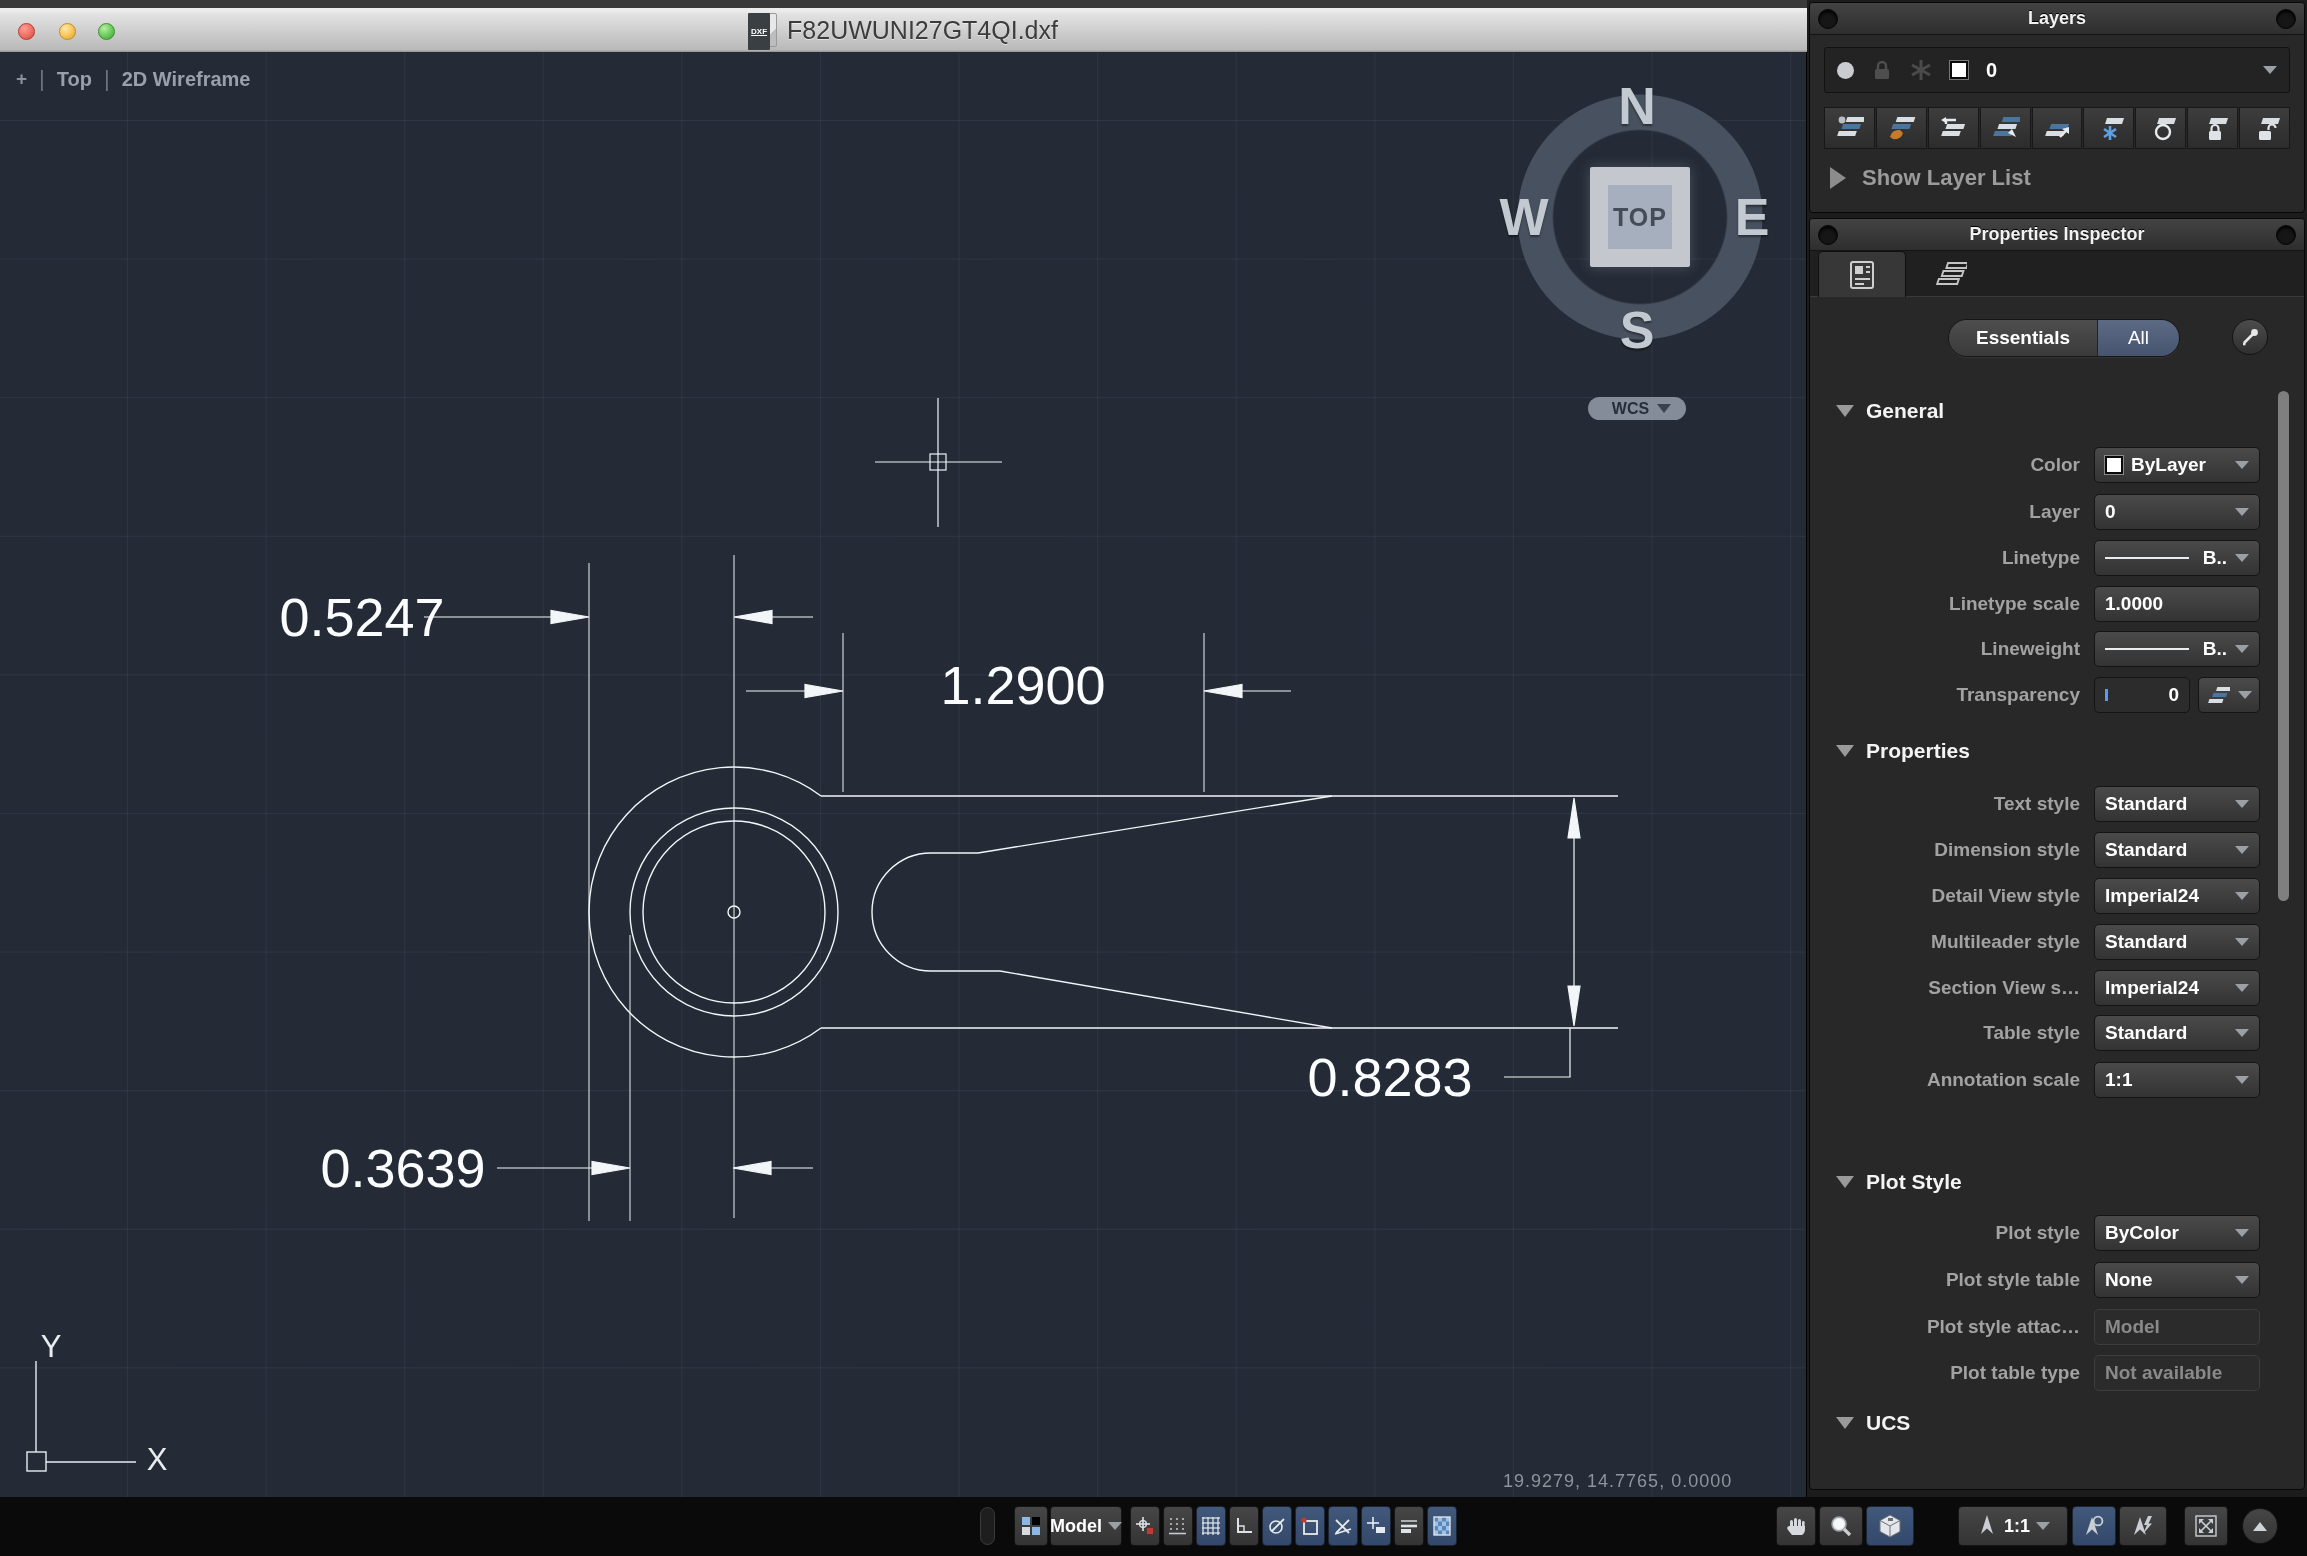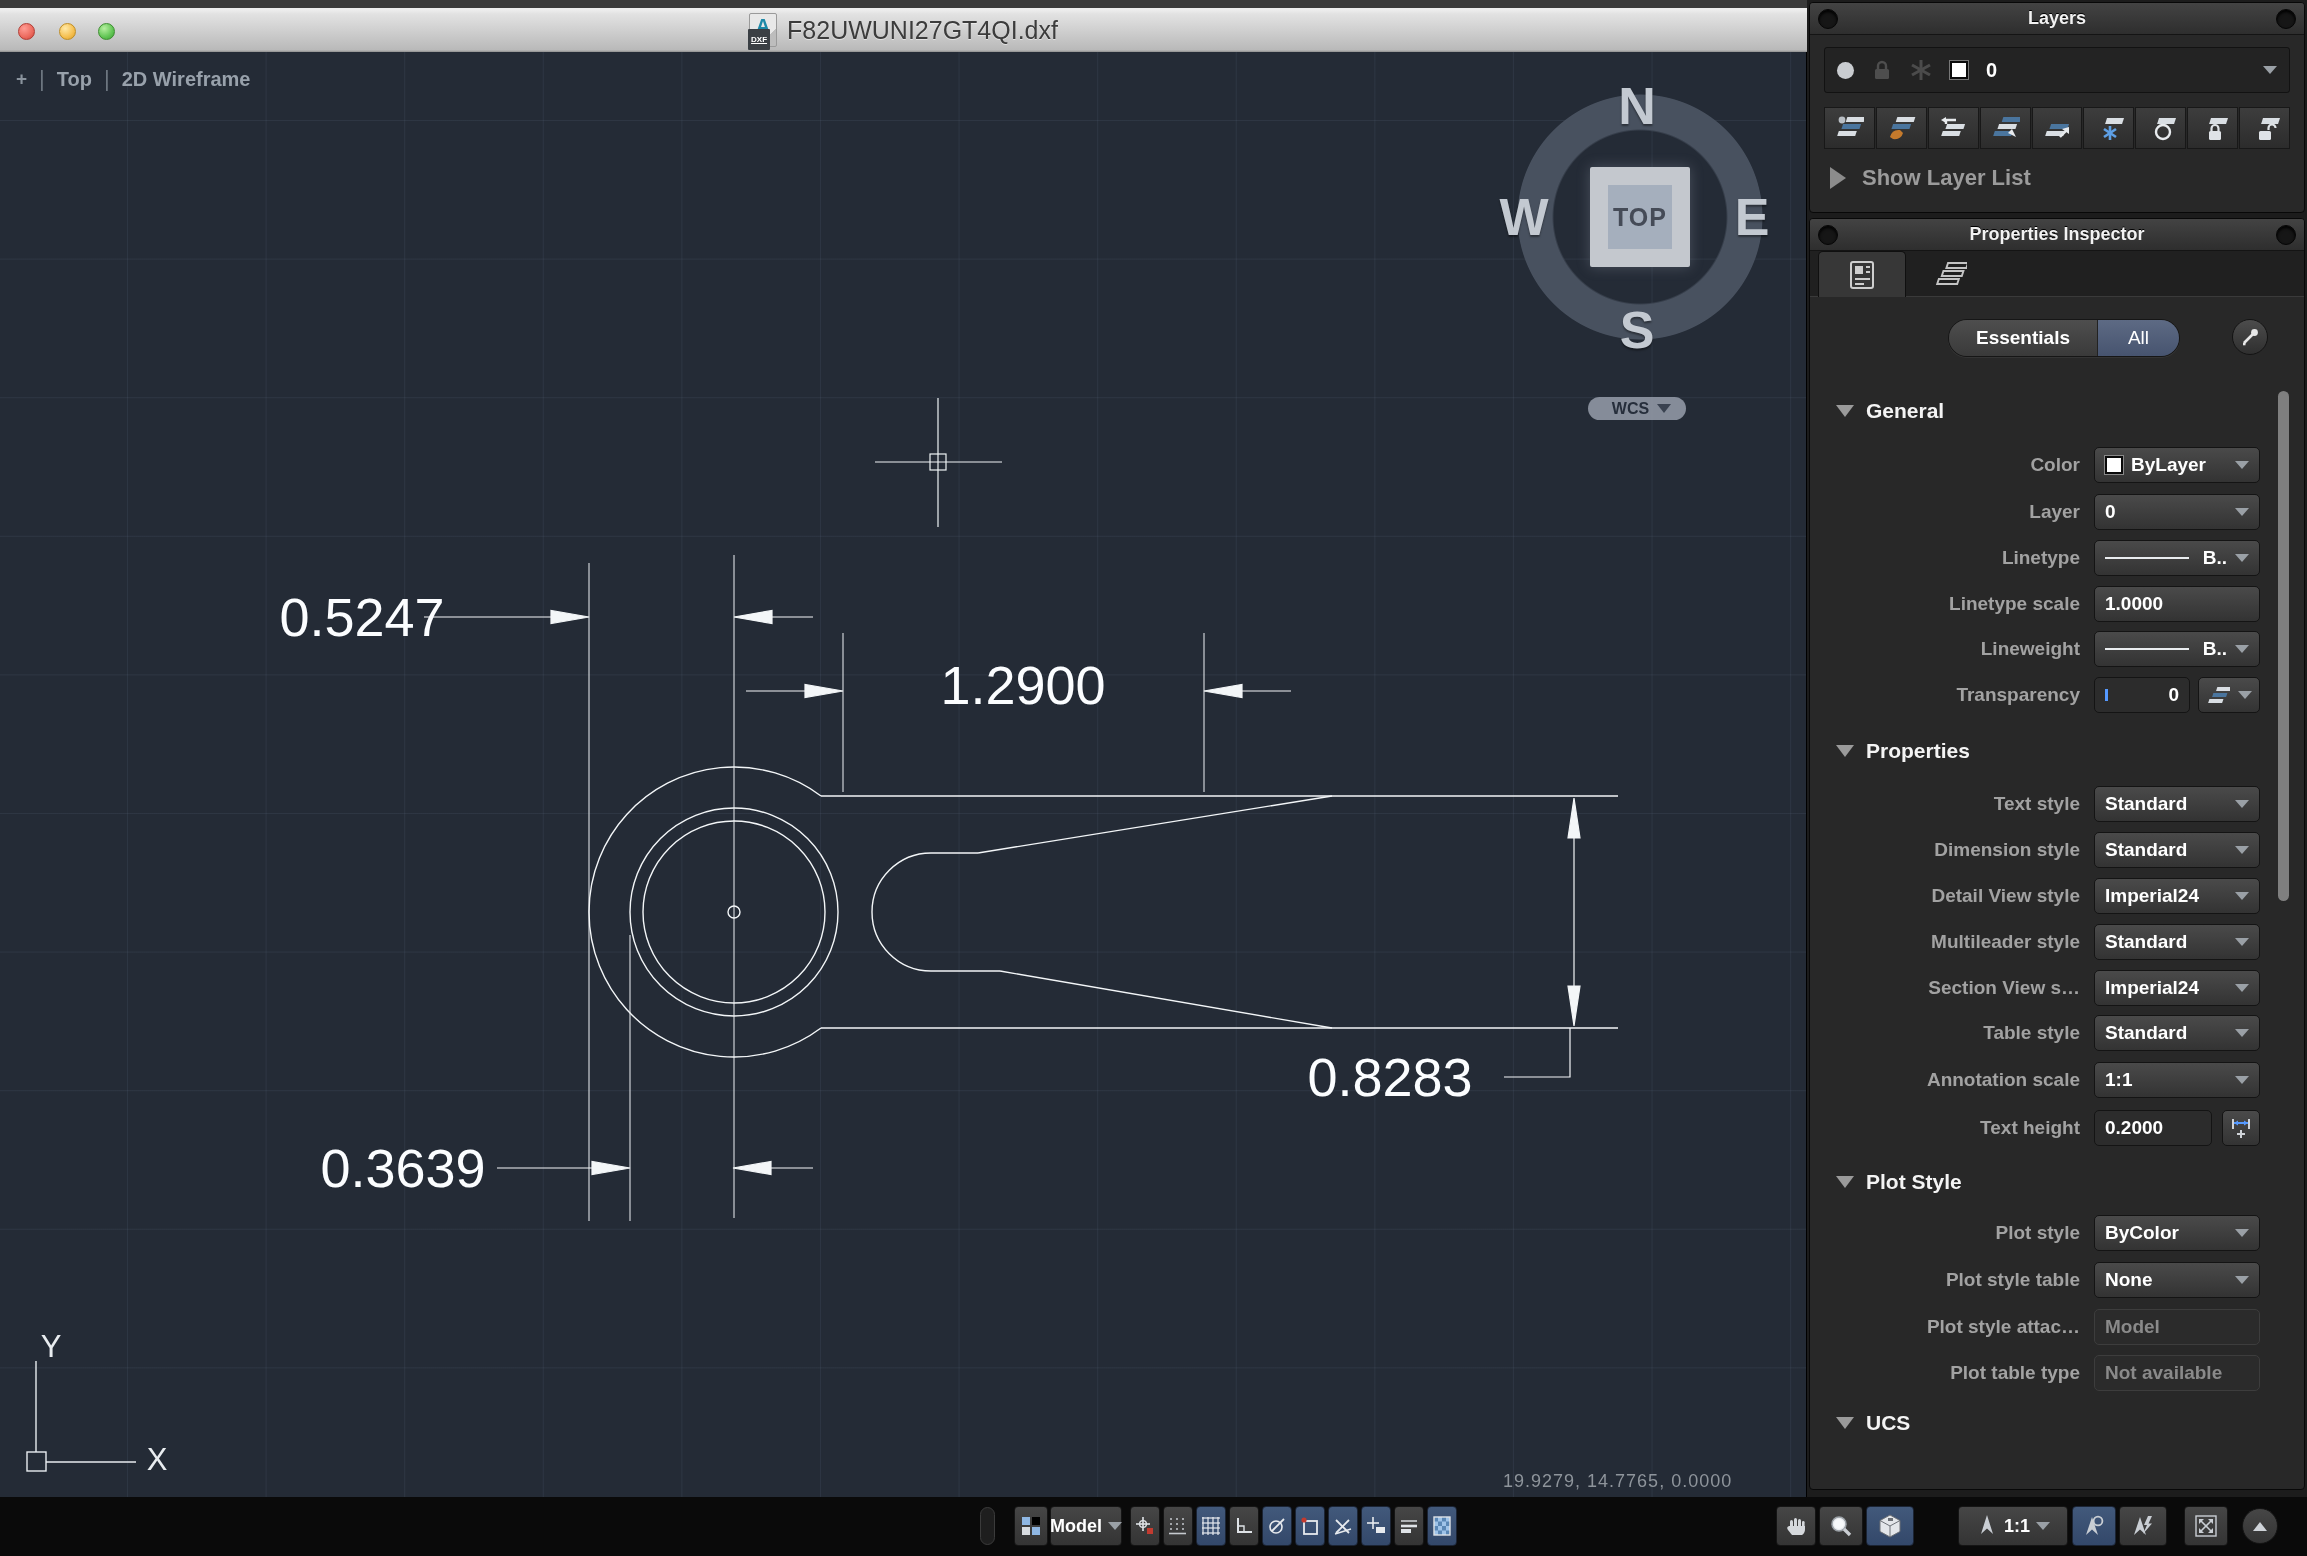--- a/index.html
+++ b/index.html
@@ -9,21 +9,21 @@
   
   #titlebar { position:absolute; left:0; top:0; width:1807px; height:52px;
     background:linear-gradient(#3a3a3a 0 8px, #ededed 8px 10px, #e2e2e2 14px, #b9b9b9 50px, #8f8f8f 52px); }
   .tl { position:absolute; top:23px; width:17px; height:17px; border-radius:50%; }
   #tl-close { left:18px; background:radial-gradient(circle at 35% 30%, #ff9d94, #ec6a5e 60%, #c94439); border:1px solid #b13c34;}
   #tl-min   { left:59px; background:radial-gradient(circle at 35% 30%, #ffe9a8, #f5bf4f 60%, #d99e2b); border:1px solid #c08e25;}
   #tl-zoom  { left:98px; background:radial-gradient(circle at 35% 30%, #b6efa0, #61c554 60%, #3f9e34); border:1px solid #3c8e30;}
   #title-wrap { position:absolute; left:0; top:8px; width:100%; height:44px; display:flex; align-items:center; justify-content:center; gap:10px; }
   #doc-icon { width:28px; height:34px; position:relative; background:linear-gradient(135deg,#e8e8e8 70%,#bdbdbd 70%); border:1px solid #9a9a9a; border-radius:2px; }
   #doc-icon .a { position:absolute; left:0; top:1px; width:100%; text-align:center; font-size:20px; font-weight:bold; color:#1d89a8; }
-  #doc-icon .badge { position:absolute; left:-2px; bottom:-4px; background:#3a3f44; color:#fff; font-size:8px; font-weight:bold; padding:6px 3px; border-radius:1px;text-decoration:underline; }
+  #doc-icon .badge { position:absolute; left:-2px; bottom:-4px; background:#3a3f44; color:#fff; font-size:8px; font-weight:bold; padding:14px 3px; border-radius:1px;text-decoration:underline; }
   #window-title { font-size:25px; color:#3c3c3c; text-shadow:0 1px 0 rgba(255,255,255,.5); }
 
   
   #canvas { position:absolute; left:0; top:52px; width:1807px; height:1445px; background:#242b36; overflow:hidden;
     background-image:
       linear-gradient(90deg, rgba(130,150,185,.10) 1px, transparent 1px),
       linear-gradient(0deg,  rgba(130,150,185,.10) 1px, transparent 1px);
     background-size:138.6px 138.6px; background-position:127px 69px; border-right:1px solid #000; }
   #vp-controls { position:absolute; left:16px; top:14px; display:flex; align-items:center; gap:12px; color:#98a1ab; font-size:20px; font-weight:bold; }
   #vp-controls .sep { color:#6d7680; font-weight:normal; font-size:22px; }
@@ -509,37 +509,20 @@
           <div class="caret"></div>
         </div>
       </div>
       <div class="pi-row" style="top:843px;">
         <div class="pi-label">Annotation scale</div>
         <div class="ctrl">
           <div class="val">1:1</div>
           <div class="caret"></div>
         </div>
       </div>
-      <div class="pi-row" style="top:891px;">
-        <div class="pi-label">Text height</div>
-        <div class="ctrl narrow" style="width:118px; background:#2c2c2c;">
-          <div class="val">0.2000</div>
-        </div>
-        <div class="mini-btn" style="left:412px; width:38px;">
-          <svg width="22" height="22" viewBox="0 0 22 22">
-            <line x1="3" y1="2" x2="3" y2="12" stroke="#cfd3d8" stroke-width="2"></line>
-            <line x1="19" y1="2" x2="19" y2="12" stroke="#cfd3d8" stroke-width="2"></line>
-            <line x1="4" y1="6" x2="18" y2="6" stroke="#5599ff" stroke-width="2"></line>
-            <polygon points="4,6 8,3.5 8,8.5" fill="#5599ff"></polygon>
-              <polygon points="18,6 14,3.5 14,8.5" fill="#5599ff"></polygon>
-            <line x1="11" y1="13" x2="11" y2="21" stroke="#cfd3d8" stroke-width="2"></line>
-            <line x1="7" y1="17" x2="15" y2="17" stroke="#cfd3d8" stroke-width="2"></line>
-          </svg>
-        </div>
-      </div>
 
       <div class="pi-section-h" style="top:951px;">
         <div class="tri"></div>
         <div class="txt">Plot Style</div>
       </div>
 
       <div class="pi-row" style="top:996px;">
         <div class="pi-label">Plot style</div>
         <div class="ctrl">
           <div class="val">ByColor</div>

